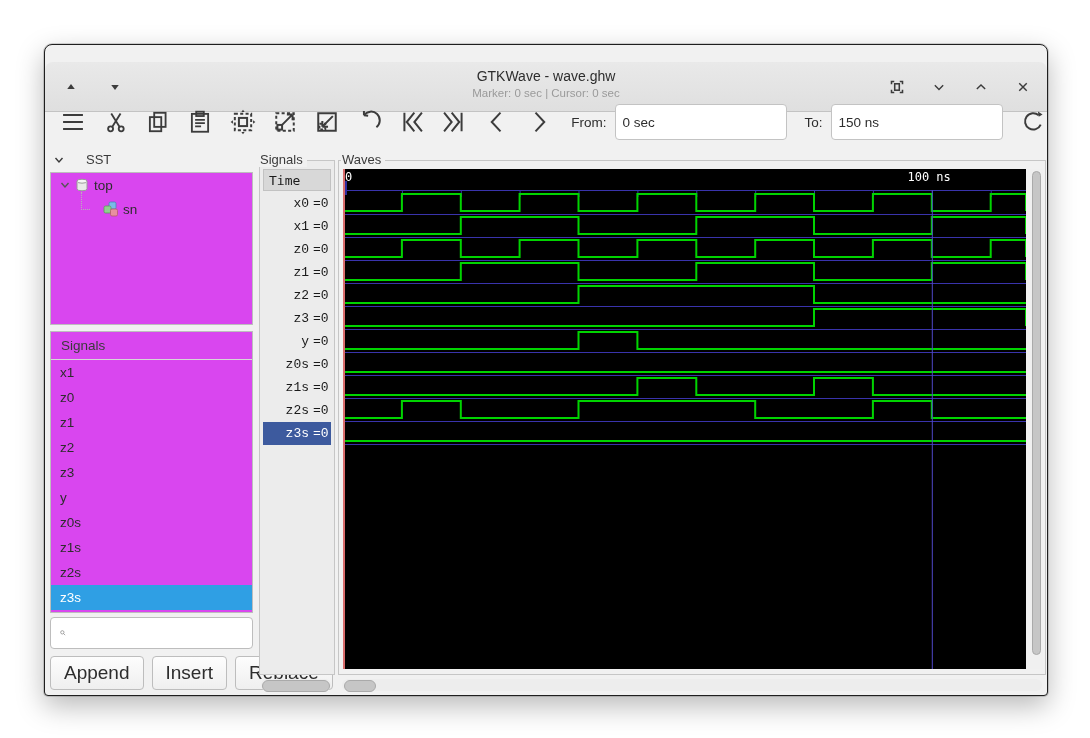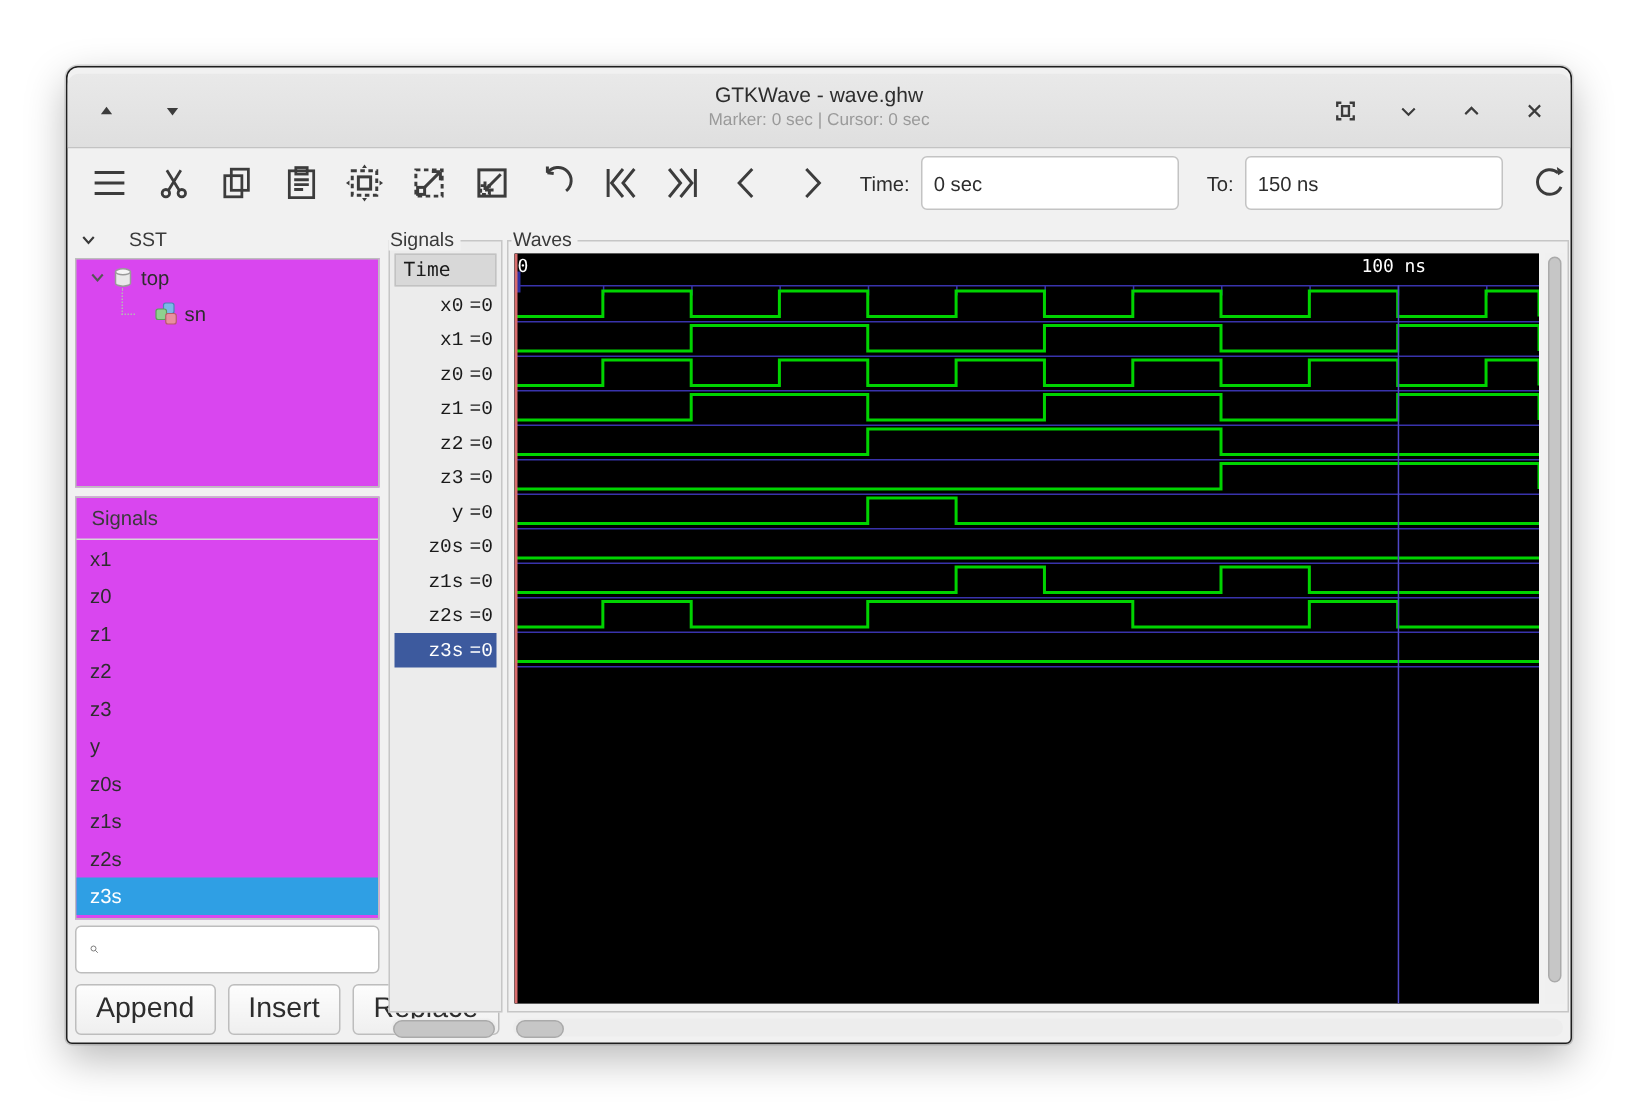--- a/index.html
+++ b/index.html
@@ -1,20 +1,20 @@
 <!DOCTYPE html>
 <html><head>
 <meta charset="utf-8">
 <style>
   html,body{margin:0;padding:0;}
   body{width:1090px;height:738px;background:#ffffff;font-family:"Liberation Sans",sans-serif;position:relative;overflow:hidden;}
   .window{position:absolute;left:44px;top:44px;width:1002px;height:650px;background:#f1f1f1;
           border:1px solid #1f1f1f;border-radius:8px 8px 4px 4px;box-shadow:0 10px 28px rgba(0,0,0,.28), 0 0 0 1px rgba(0,0,0,.15);}
   
-  .titlebar{position:absolute;left:0;top:4px;right:0;height:49px;background:linear-gradient(#e9e9e9,#dfdfdf);
+  .titlebar{position:absolute;left:0;top:17px;right:0;height:49px;background:linear-gradient(#e9e9e9,#dfdfdf);
             border-bottom:1px solid #c3c3c3;border-radius:8px 8px 0 0;padding-left:10px;}
   .tb-center{position:absolute;left:0;right:0;top:6px;text-align:center;}
   .tb-title{font-size:14px;color:#2d2d2d;}
   .tb-sub{font-size:11.5px;color:#9a9a9a;margin-top:3px;}
   .tb-left{position:absolute;left:14px;top:0;height:49px;display:flex;align-items:center;gap:20px;}
   .tb-right{position:absolute;right:12px;top:0;height:49px;display:flex;align-items:center;gap:18px;}
   .tbico{width:24px;height:24px;display:flex;align-items:center;justify-content:center;cursor:default;}
   
   .toolbar{position:absolute;left:0;top:50px;right:0;height:54px;display:flex;align-items:center;}
   .ticon{width:30px;height:30px;margin-left:14px;display:flex;align-items:center;justify-content:center;}
@@ -176,21 +176,21 @@
     <span class="ticon">
       <svg width="28" height="28" viewBox="0 0 24 24">
           <path class="ico" stroke-width="1.4" d="M15 4 L7.5 12 L15 20"></path>
         </svg>
     </span>
     <span class="ticon">
       <svg width="28" height="28" viewBox="0 0 24 24">
           <path class="ico" stroke-width="1.4" d="M9 4 L16.5 12 L9 20"></path>
         </svg>
     </span>
-    <span class="range-label">Time:</span>
+    <span class="range-label">From:</span>
     <input class="range-input" value="0 sec" style="">
     <span class="range-label">To:</span>
     <input class="range-input" value="150 ns" style="">
     <span class="ticon" style="margin-left:16px">
       <svg width="28" height="28" viewBox="0 0 24 24">
         <path class="ico" d="M18.6 14.2 A7 7 0 1 1 16.9 6.3"></path>
         <polygon class="icofill" points="16.2,2.9 20.2,5.5 16.9,7.6"></polygon>
       </svg>
     </span>
   </div>

